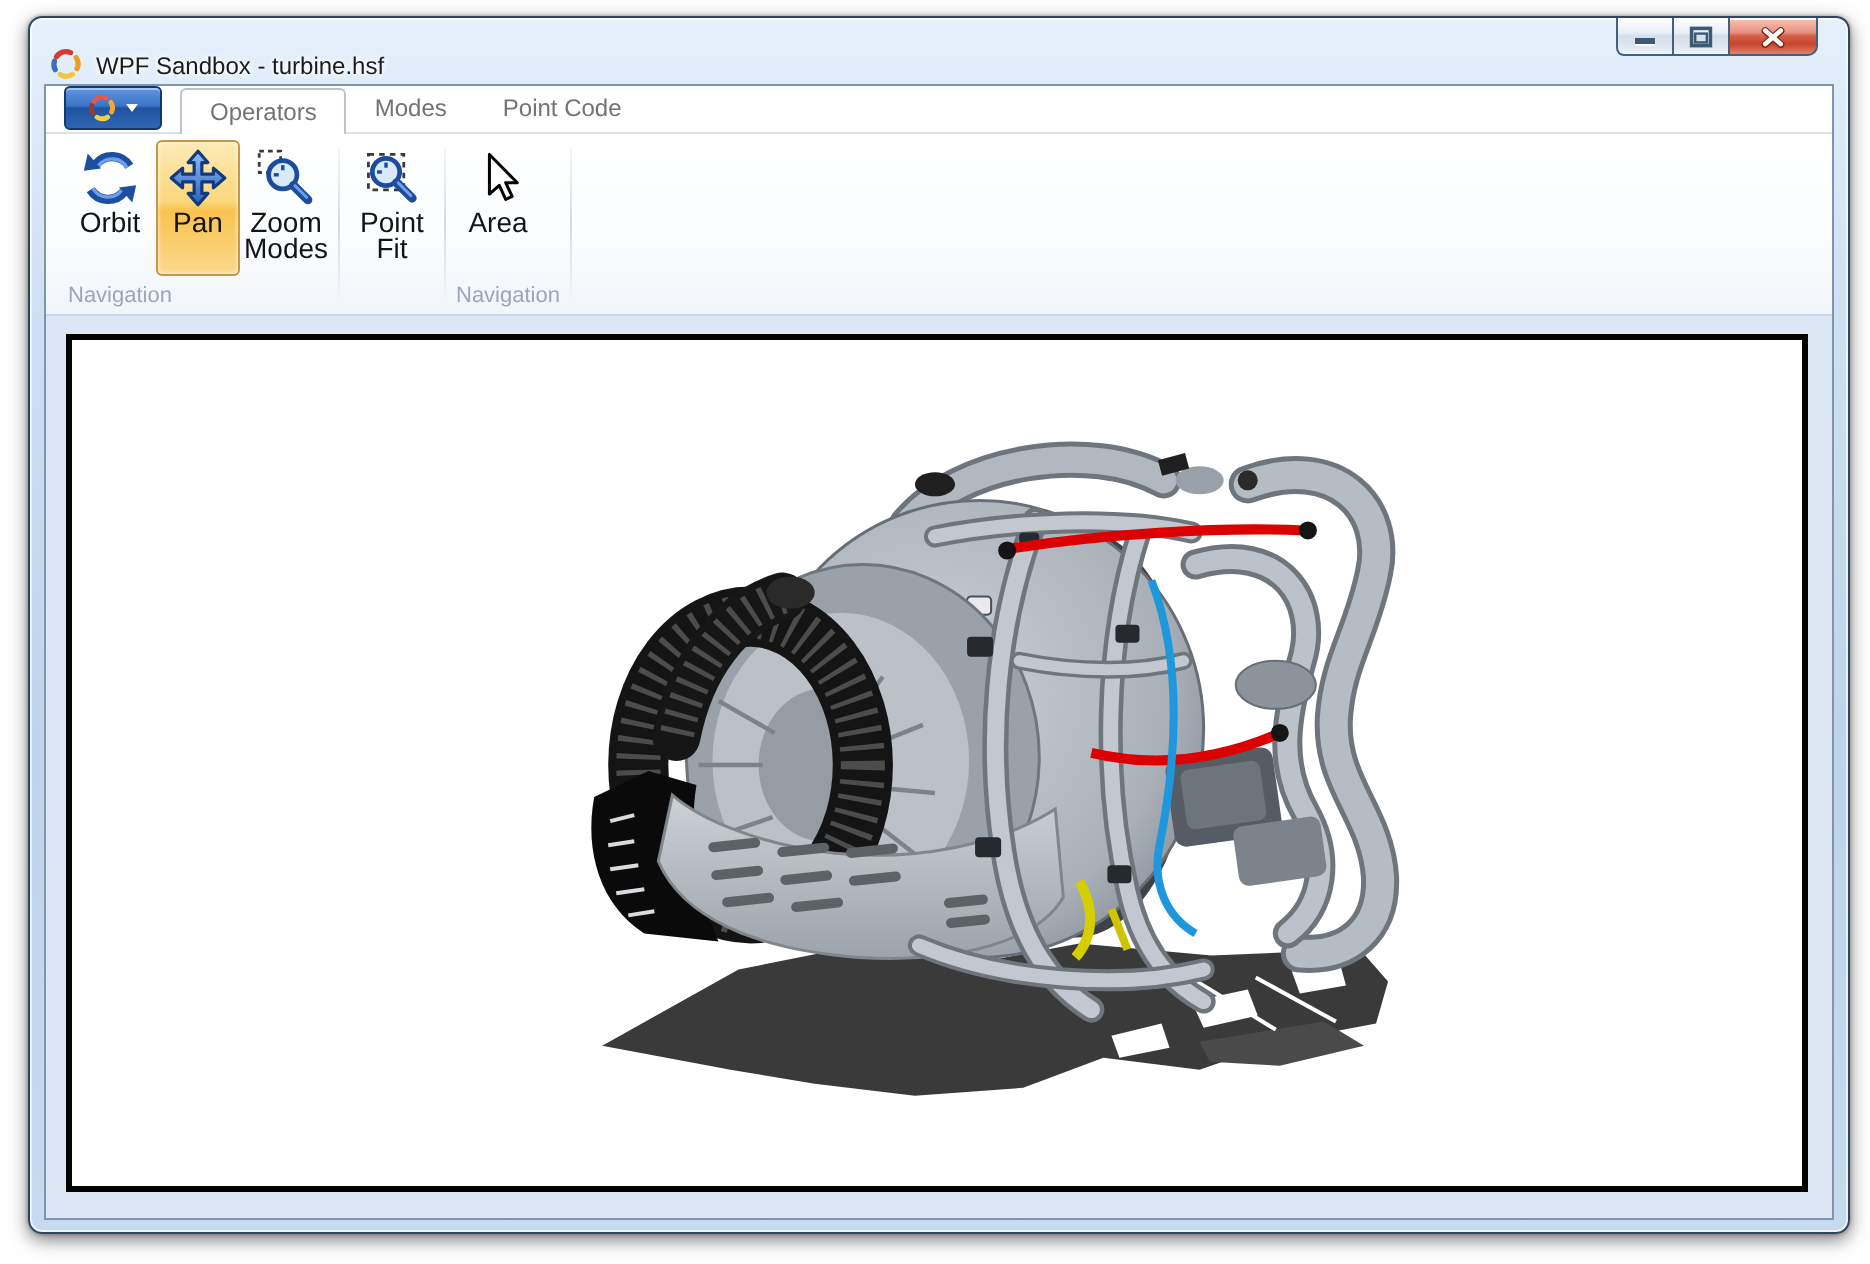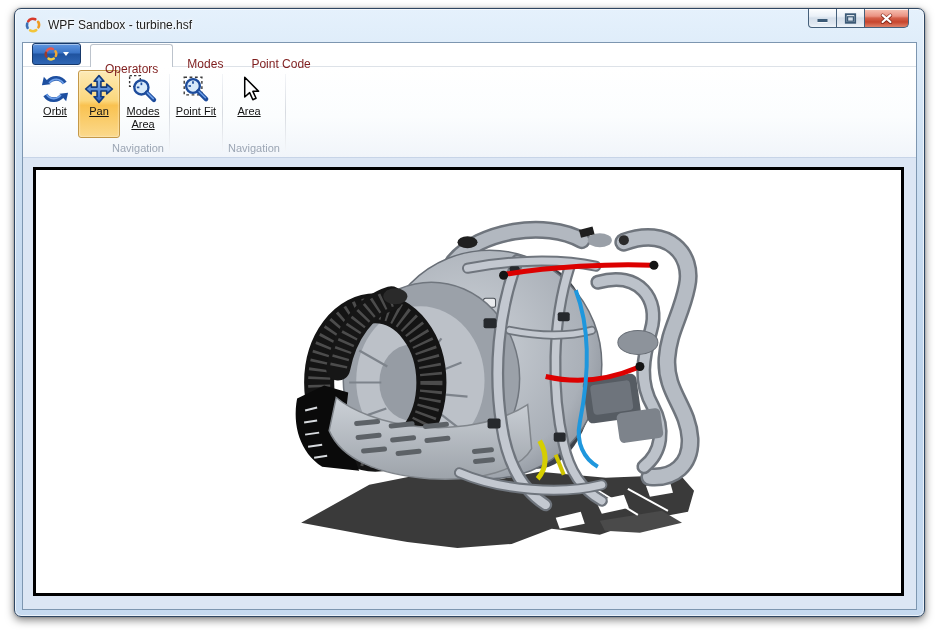--- a/index.html
+++ b/index.html
@@ -4,21 +4,21 @@
 <style>
   html,body{margin:0;padding:0;width:935px;height:632px;background:#ffffff;overflow:hidden;
     font-family:"Liberation Sans","DejaVu Sans",sans-serif;-webkit-font-smoothing:antialiased;}
   *{box-sizing:border-box;}
 
   
   .window{position:absolute;left:14px;top:8px;width:911px;height:609px;border-radius:7px;
     border:1px solid #2e4662;
     background:linear-gradient(180deg,#e5f1fc 0%,#cfe1f3 22%,#bed4ec 60%,#c6daf0 100%);
     box-shadow:0 3px 9px rgba(0,0,0,.5),0 0 2px rgba(0,0,0,.35),inset 0 0 0 1px rgba(255,255,255,.65);}
-  .titlebar{position:absolute;left:0;top:0;right:0;height:31px;display:flex;align-items:center;
+  .titlebar{position:absolute;left:0;top:0;right:0;height:31px;display:flex;align-items:flex-end;
     padding-left:10px;border-radius:7px 7px 0 0;cursor:default;}
   .titlebar .app-ico{width:16px;height:16px;margin-right:7px;flex:none;}
   .title-text{font-size:12px;color:#1c1c1c;text-shadow:0 0 3px #fff,0 0 6px #fff,0 0 2px #fff;white-space:nowrap;}
 
   .caps{position:absolute;top:0;right:15px;display:flex;z-index:5;}
   .cap{width:29px;height:19px;border:1px solid #45607b;border-top:none;margin-left:-1px;
     background:linear-gradient(180deg,#fdfeff 0%,#eaf0f7 40%,#d5dfea 50%,#dfe7f0 80%,#f0f5fa 100%);
     display:flex;align-items:center;justify-content:center;padding:0;cursor:default;
     box-shadow:inset 0 1px 0 rgba(255,255,255,.9);}
   .cap:first-child{border-bottom-left-radius:4px;}
@@ -30,35 +30,35 @@
     background:#dce6f4;display:flex;flex-direction:column;overflow:hidden;}
 
   
   .ribbon{background:#ffffff;flex:none;}
   .tab-row{height:24px;display:flex;align-items:flex-end;padding-left:9px;border-bottom:1px solid #dde2e8;position:relative;}
   .app-menu{width:49px;height:22px;margin-right:9px;margin-bottom:1px;border-radius:3px;border:1px solid #16386a;
     background:linear-gradient(180deg,#5f96e0 0%,#3a74c6 45%,#20539f 50%,#2f66b4 100%);
     display:flex;align-items:center;justify-content:center;gap:5px;
     box-shadow:inset 0 1px 0 rgba(255,255,255,.45);cursor:default;}
   .app-menu .chev{width:0;height:0;border-left:3.5px solid transparent;border-right:3.5px solid transparent;border-top:4px solid #fff;}
-  .tab{height:23px;line-height:22px;padding:13px 14px;font-size:12px;color:#7f1d1d;cursor:default;white-space:nowrap;text-align:right;}
+  .tab{height:23px;line-height:22px;padding:0 14px;font-size:12px;color:#737373;cursor:default;white-space:nowrap;text-align:right;}
   .tab.selected{background:#fff;border:1px solid #bcc3cc;border-bottom:none;border-radius:3px 3px 0 0;
     margin-bottom:-1px;padding-bottom:1px;position:relative;z-index:2;}
 
   .band{height:91px;background:linear-gradient(180deg,#ffffff 0%,#fbfdfe 55%,#f1f5fa 100%);
     border-bottom:1px solid #c7d4e7;display:flex;align-items:stretch;padding:3px 0 0 9px;}
   .rgroup{display:flex;flex-direction:column;padding:0 2px;}
   .rbtns{display:flex;flex:1;align-items:flex-start;gap:2px;}
-  .rgroup-label{height:16px;text-align:right;font-size:11px;color:#9ca6b4;line-height:14px;}
+  .rgroup-label{height:16px;text-align:left;font-size:11px;color:#9ca6b4;line-height:14px;}
   .rsep{width:1px;margin:4px 3px 6px 3px;background:linear-gradient(180deg,#f3f5f8,#d7dbe1 50%,#f3f5f8);}
 
   .rbtn{width:42px;height:68px;border:1px solid transparent;border-radius:3px;display:flex;flex-direction:column;
     align-items:center;padding-top:3px;cursor:default;}
   .rbtn .ricon{width:30px;height:30px;flex:none;display:block;margin-bottom:1px;}
-  .rbtn .rlabel{font-size:11px;line-height:13px;color:#141414;text-align:center;width:42px;text-decoration:underline;}
+  .rbtn .rlabel{font-size:14px;line-height:13px;color:#141414;text-align:center;width:42px;}
   .rbtn.selected{border-color:#c49848;
     background:linear-gradient(180deg,#fdeab5 0%,#fbd77c 45%,#f9c250 52%,#fbd98c 100%);
     box-shadow:inset 0 0 2px rgba(255,255,255,.9);}
 
   
   .client{flex:1;display:flex;padding:9px 12px 13px 10px;background:#dce6f4;}
   .viewport{flex:1;background:#ffffff;border:3px solid #000;position:relative;overflow:hidden;}
   .viewport svg{position:absolute;left:0;top:0;width:100%;height:100%;}
 </style>
 </head>
@@ -144,21 +144,21 @@
             </div>
             <div class="rbtn">
               <svg class="ricon" viewBox="0 0 28 28">
                 <rect x="1.5" y="1.5" width="10" height="10" fill="none" stroke="#3a3a3a" stroke-width="1.3" stroke-dasharray="2.2 1.9"></rect>
                 <circle cx="12.5" cy="12.5" r="6.6" fill="#d8eafa" stroke="#1d4c9c" stroke-width="2.2"></circle>
                 <line x1="12.5" y1="8" x2="12.5" y2="10.4" stroke="#1d4c9c" stroke-width="1.6"></line>
                 <line x1="8.3" y1="12.5" x2="10.6" y2="12.5" stroke="#1d4c9c" stroke-width="1.6"></line>
                 <line x1="17.5" y1="17.5" x2="24.2" y2="24.2" stroke="#1d4c9c" stroke-width="4.2" stroke-linecap="round"></line>
                 <line x1="18.2" y1="17.6" x2="23.6" y2="23" stroke="#6ea0ea" stroke-width="1.4" stroke-linecap="round"></line>
               </svg>
-              <span class="rlabel">Modes Area</span>
+              <span class="rlabel">Zoom Modes</span>
             </div>
           </div>
           <div class="rgroup-label">Navigation</div>
         </div>
         <div class="rsep"></div>
 
         <div class="rgroup">
           <div class="rbtns">
             <div class="rbtn">
               <svg class="ricon" viewBox="0 0 28 28">

